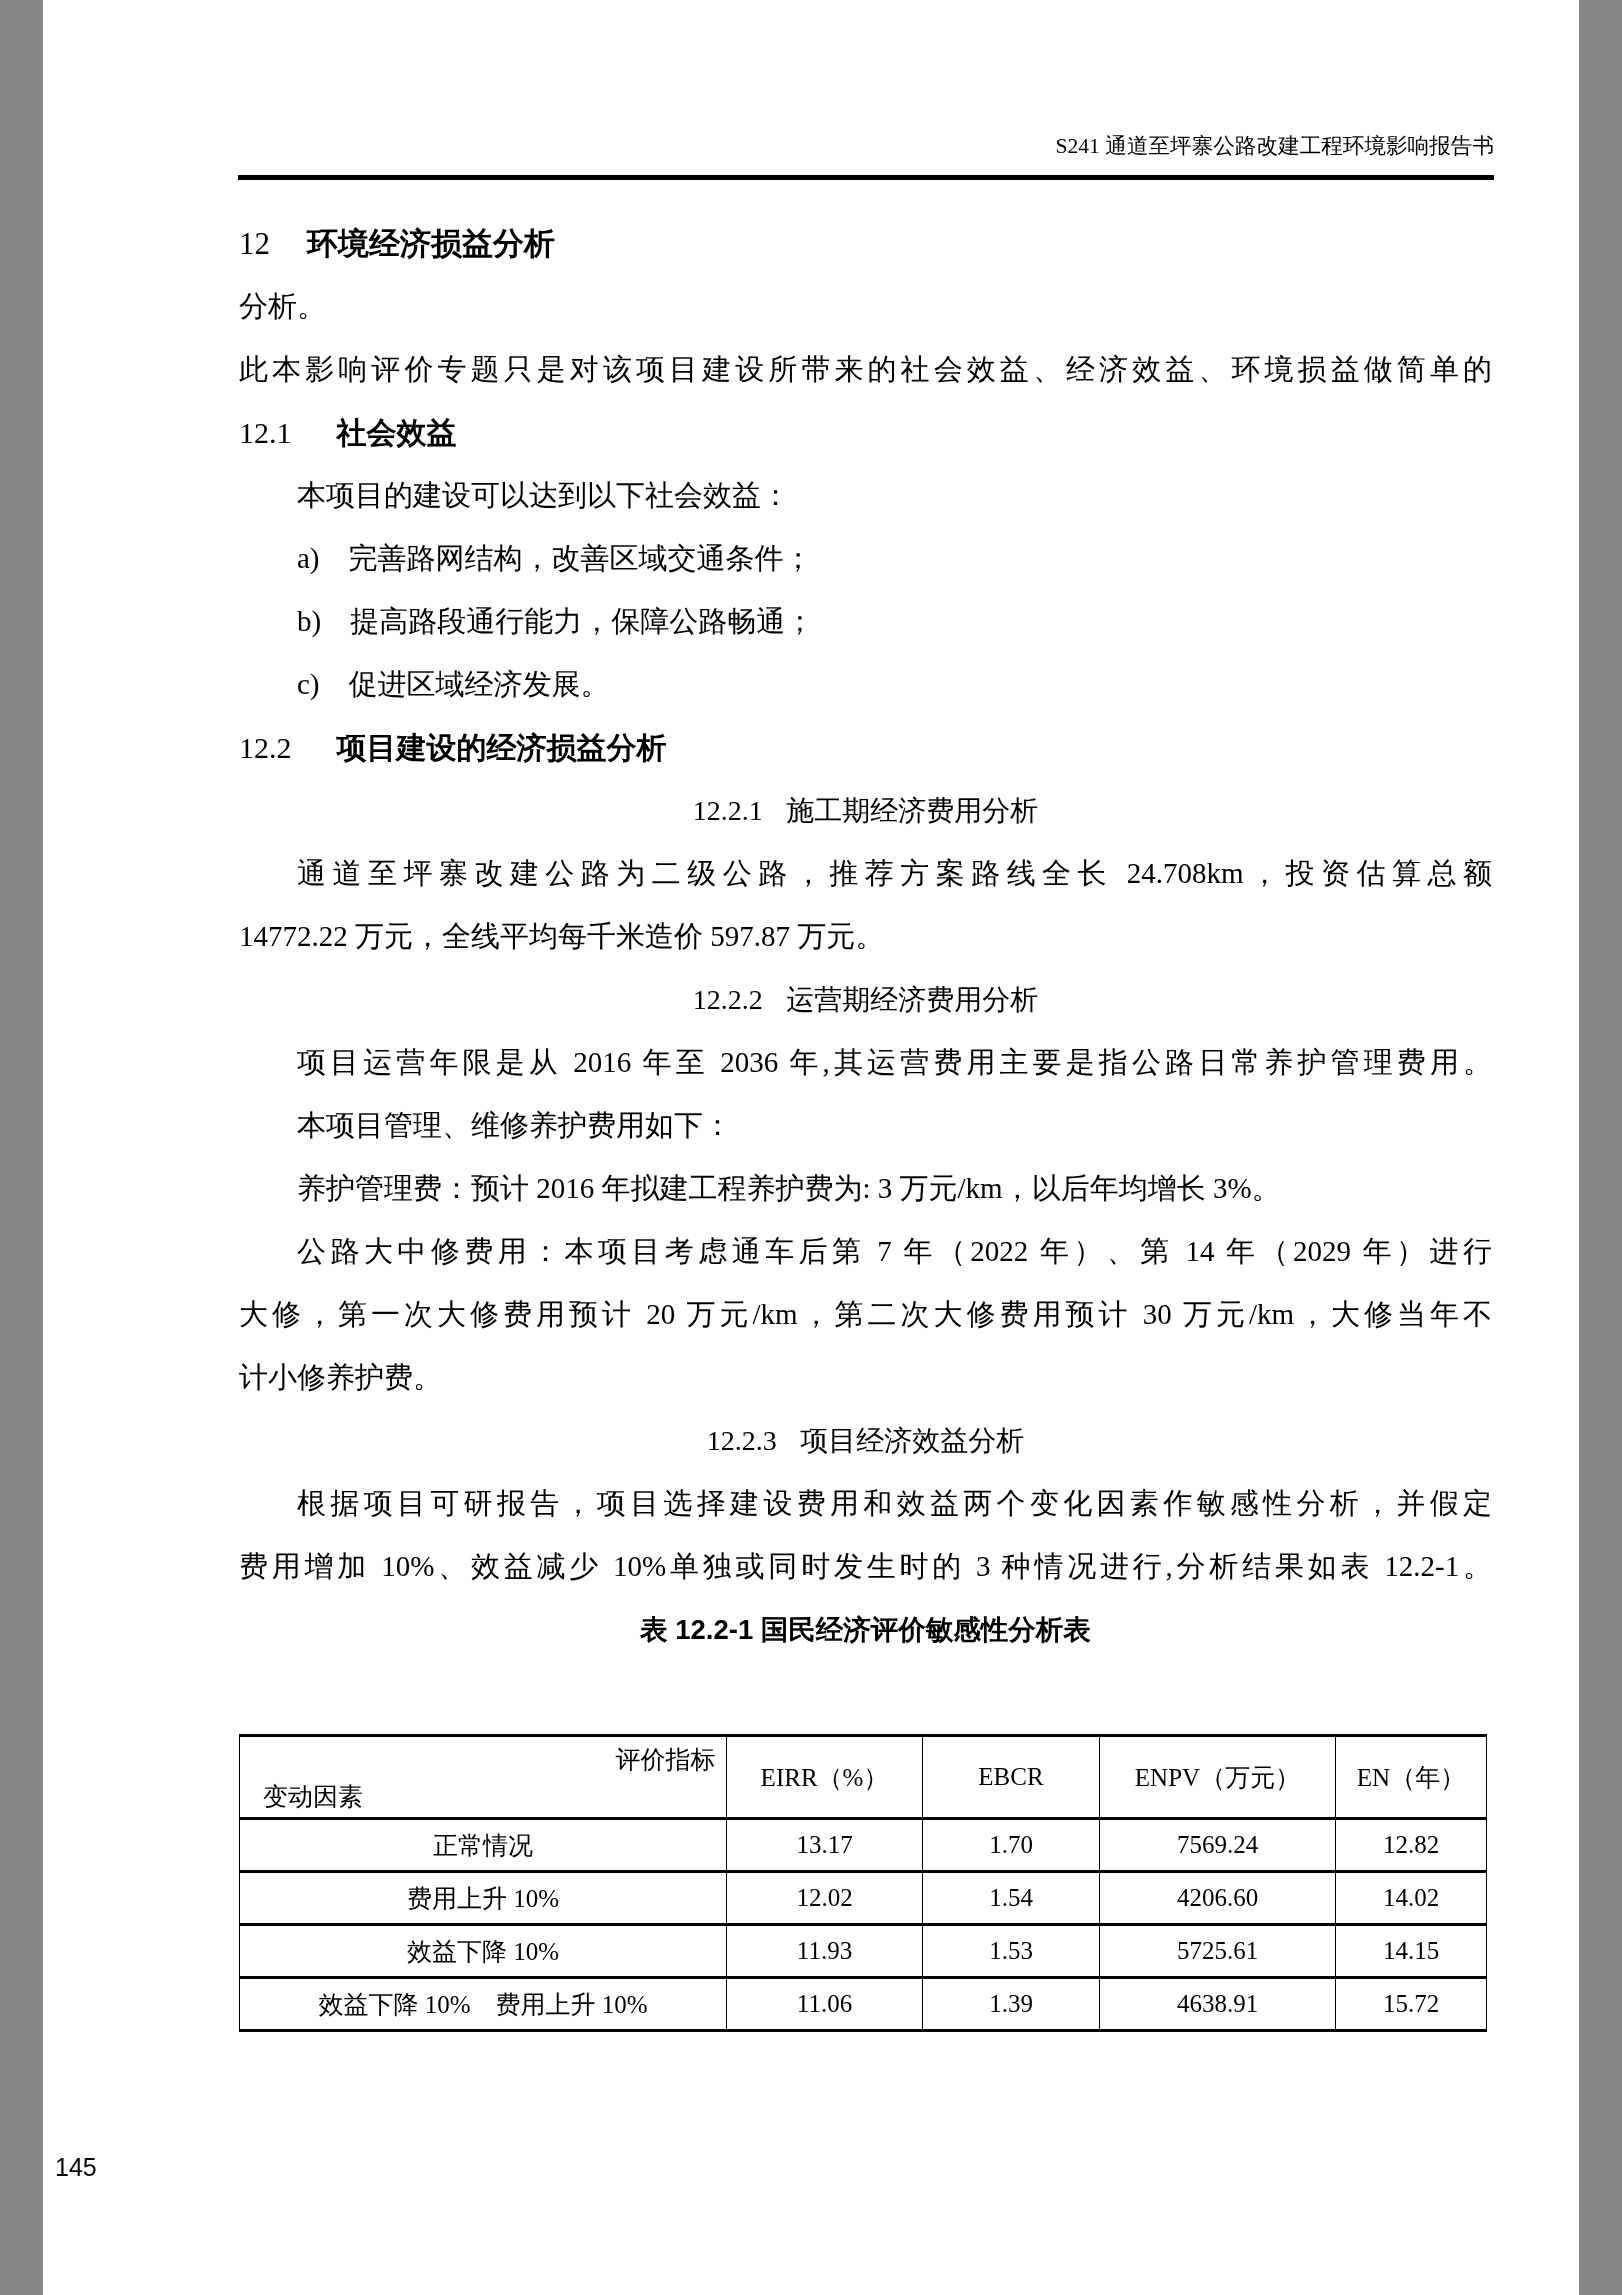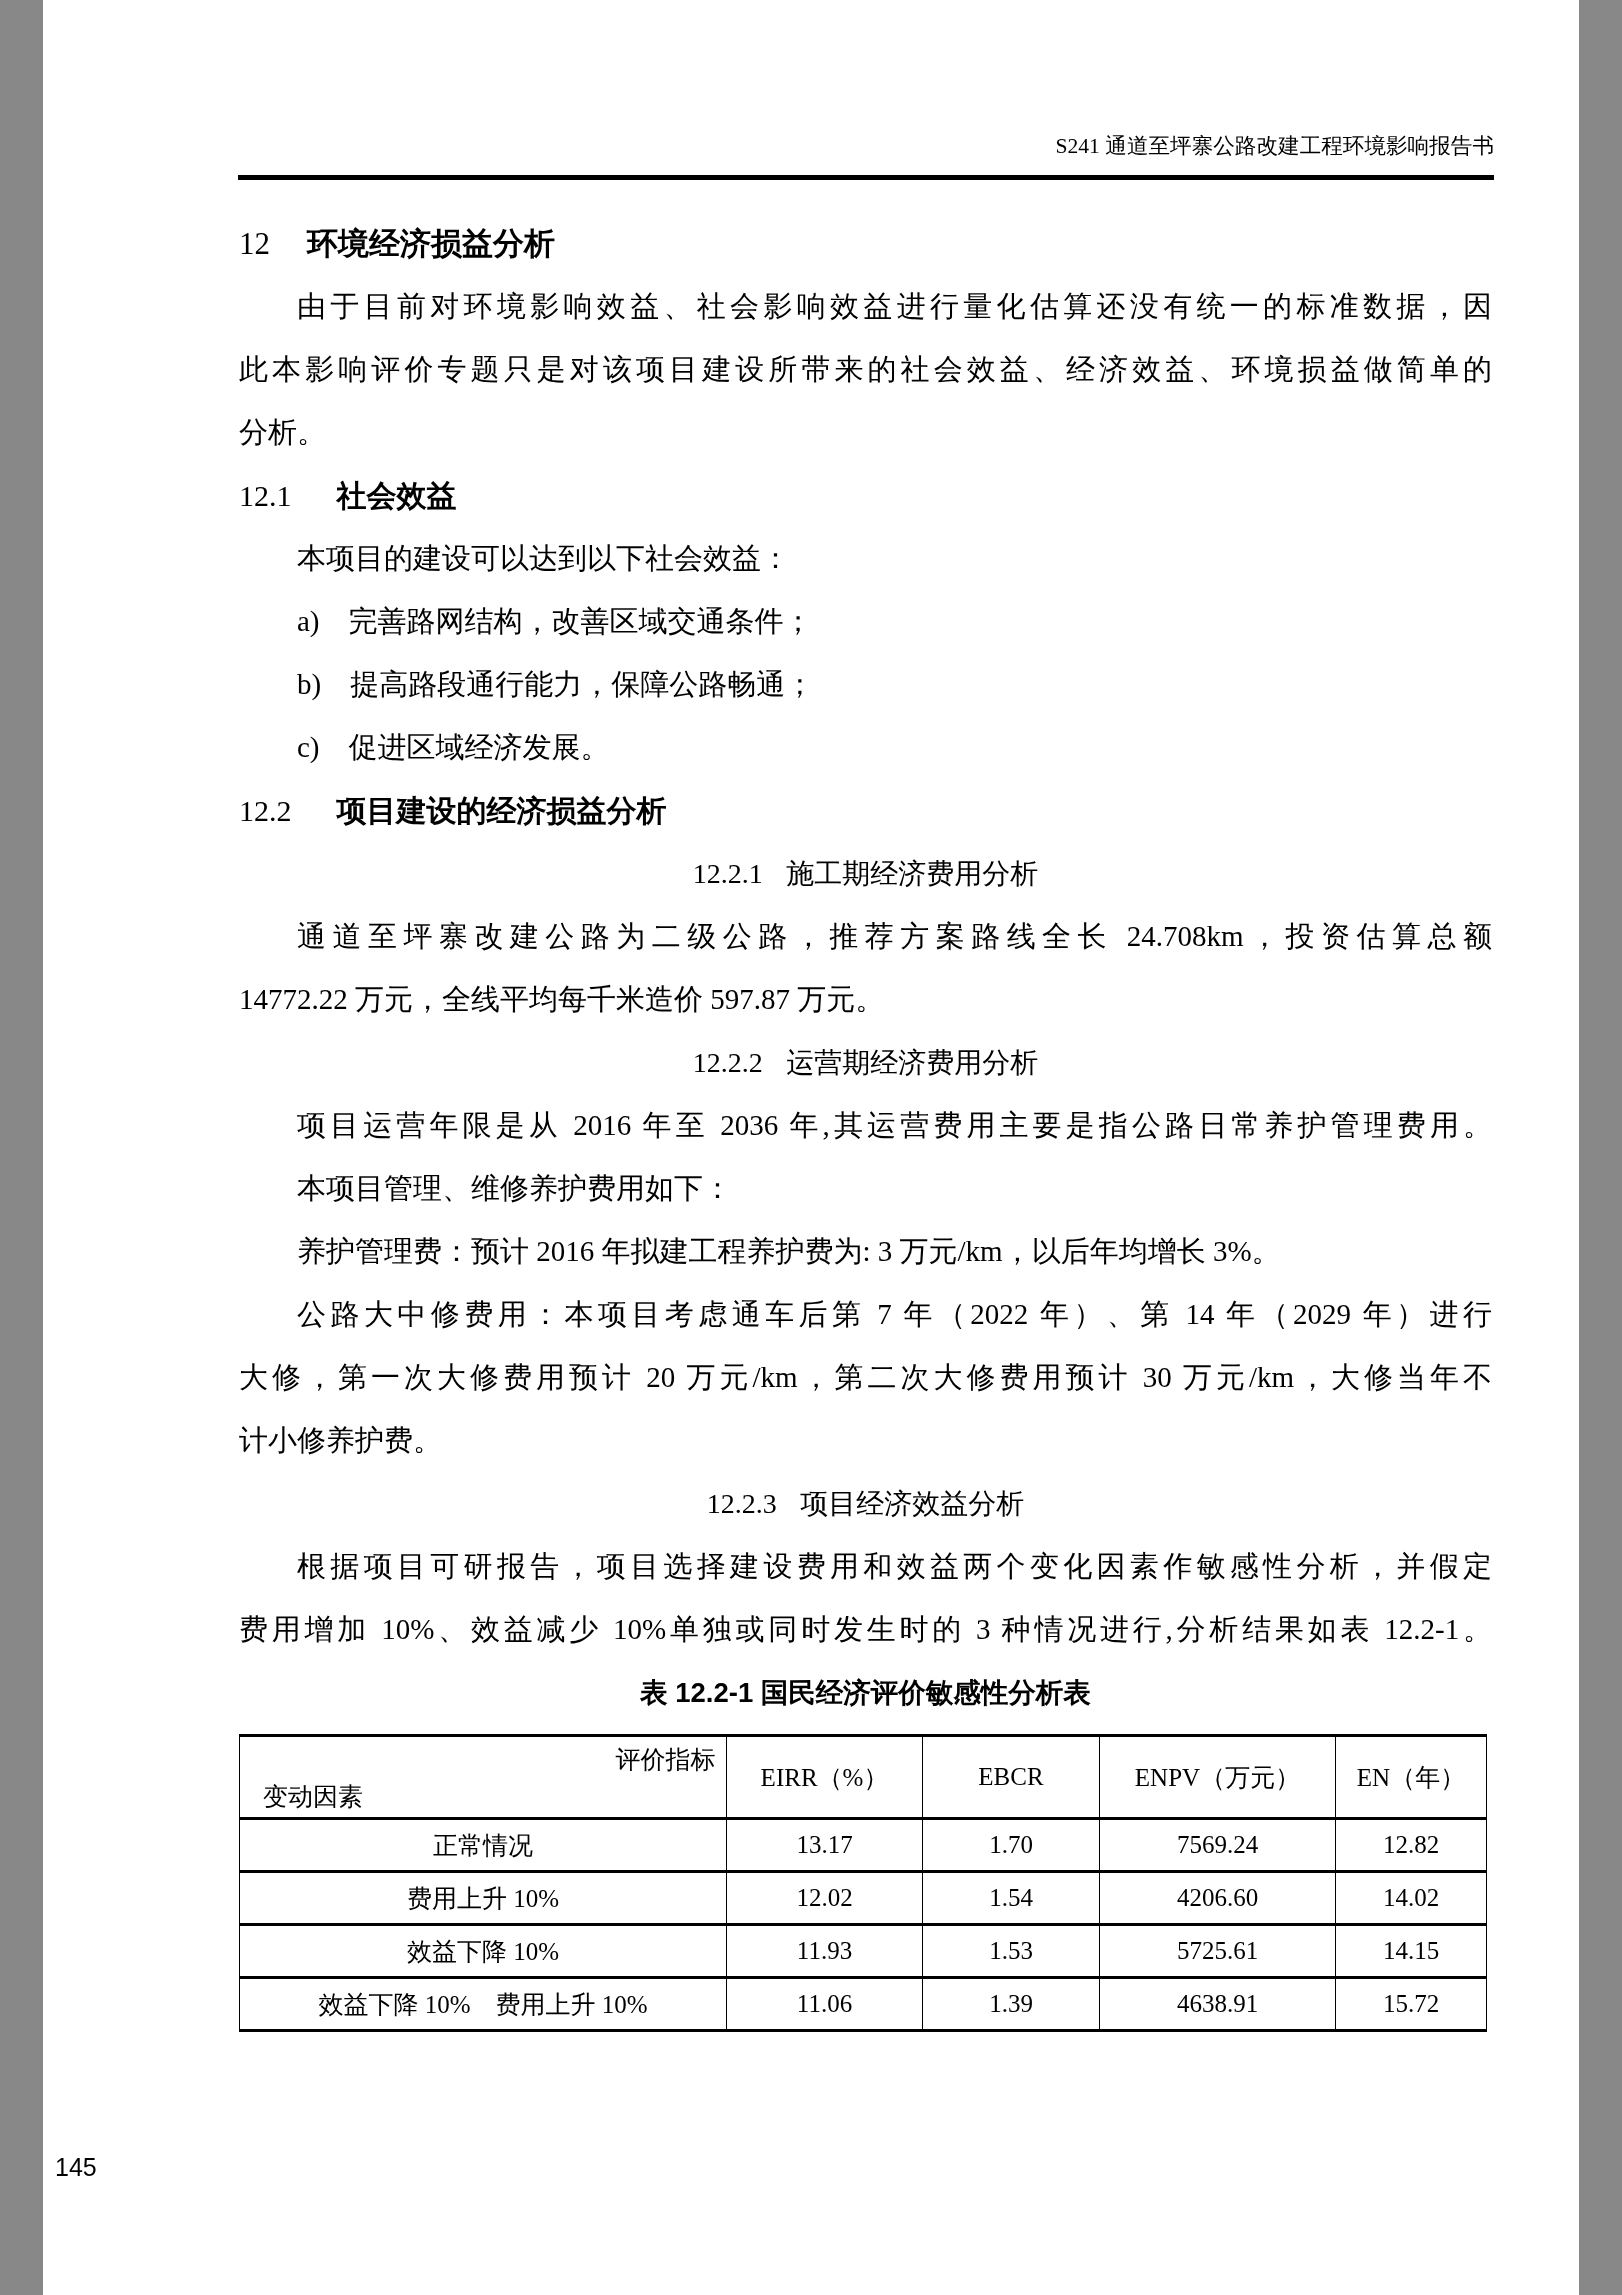--- a/index.html
+++ b/index.html
@@ -96,23 +96,22 @@
 <body>
 
 <div class="page">
 
   <div class="page-header">S241 通道至坪寨公路改建工程环境影响报告书</div>
 
   <div class="header-rule"></div>
 
   <div class="content" id="content">
       <div class="block h1"><span class="num">12</span><span class="cn">环境经济损益分析</span></div>
-      <div class="block line fill ind">由于目前对环境影响效益、社会影响效益进行量化估算还没有统一的标准数据，因</div>
+      <div class="block line">分析。</div>
       <div class="block line fill">此本影响评价专题只是对该项目建设所带来的社会效益、经济效益、环境损益做简单的</div>
-      <div class="block line">分析。</div>
       <div class="block h2"><span class="num">12.1</span><span class="cn">社会效益</span></div>
       <div class="block line ind">本项目的建设可以达到以下社会效益：</div>
       <div class="block line ind">a)　完善路网结构，改善区域交通条件；</div>
       <div class="block line ind">b)　提高路段通行能力，保障公路畅通；</div>
       <div class="block line ind">c)　促进区域经济发展。</div>
       <div class="block h2"><span class="num">12.2</span><span class="cn">项目建设的经济损益分析</span></div>
       <div class="block h3"><span class="num">12.2.1</span><span class="cn">施工期经济费用分析</span></div>
       <div class="block line fill ind">通道至坪寨改建公路为二级公路，推荐方案路线全长 24.708km，投资估算总额</div>
       <div class="block line">14772.22 万元，全线平均每千米造价 597.87 万元。</div>
       <div class="block h3"><span class="num">12.2.2</span><span class="cn">运营期经济费用分析</span></div>

